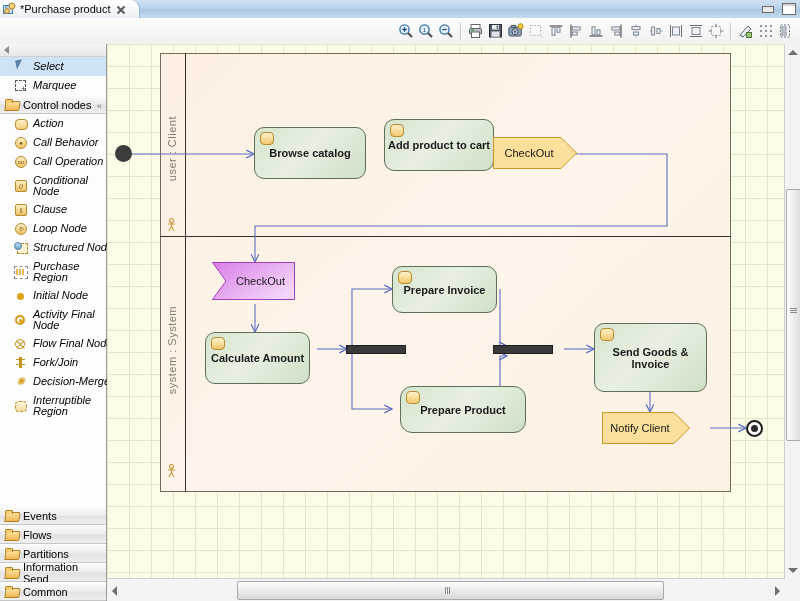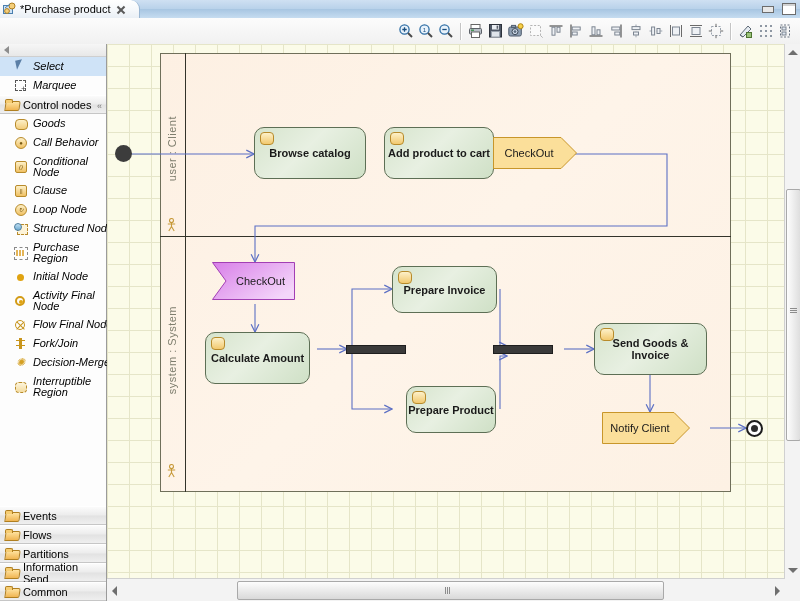--- a/index.html
+++ b/index.html
@@ -416,27 +416,33 @@
     <div class="pal-group">
       <span class="folder"></span>
       <span>Control nodes</span>
       <span class="grp-collapse">«</span>
     </div>
 
     <div class="pal-item">
       <span class="ic">
           <i class="g-round"></i>
         </span>
-      <span class="lbl">Goods</span>
+      <span class="lbl">Action</span>
     </div>
     <div class="pal-item">
       <span class="ic">
           <i class="g-circ">●</i>
         </span>
       <span class="lbl">Call Behavior</span>
+    </div>
+    <div class="pal-item">
+      <span class="ic">
+          <i class="g-circ">oo</i>
+        </span>
+      <span class="lbl">Call Operation</span>
     </div>
     <div class="pal-item two">
       <span class="ic">
           <i class="g-sq">()</i>
         </span>
       <span class="lbl">Conditional Node</span>
     </div>
     <div class="pal-item">
       <span class="ic">
           <i class="g-sq">||</i>
@@ -568,21 +574,21 @@
       </g>
     </svg>
 
     <div class="initnode" style="left:8px;top:101px;"></div>
 
     <div class="action" style="left:147px;top:83px;width:112px;height:52px;">
       <span class="badge"></span>
       <span>Browse catalog</span>
     </div>
 
-    <div class="action" style="left:277px;top:83px;width:110px;height:52px;">
+    <div class="action" style="left:277px;top:75px;width:110px;height:52px;">
       <span class="badge"></span>
       <span>Add product to cart</span>
     </div>
 
     <div class="sendsig" style="left:386px;top:93px;width:84px;height:32px;">
       <svg class="shp" viewBox="0 0 84 32" preserveAspectRatio="none">
         <polygon points="0.5,0.5 68,0.5 83.5,16 68,31.5 0.5,31.5" fill="#fbdf9a" stroke="#c8962a" stroke-width="1"></polygon>
       </svg>
       <span class="txt">CheckOut</span>
     </div>
@@ -605,28 +611,28 @@
       <span>Calculate Amount</span>
     </div>
 
     <div class="bar" style="left:239px;top:301px;width:60px;height:9px;"></div>
 
     <div class="action" style="left:285px;top:222px;width:105px;height:47px;">
       <span class="badge"></span>
       <span>Prepare Invoice</span>
     </div>
 
-    <div class="action" style="left:299px;top:342px;width:90px;height:47px;">
+    <div class="action" style="left:293px;top:342px;width:126px;height:47px;border-radius:12px;">
       <span class="badge"></span>
       <span>Prepare Product</span>
     </div>
 
     <div class="bar" style="left:386px;top:301px;width:60px;height:9px;"></div>
 
-    <div class="action" style="left:487px;top:279px;width:113px;height:52px;">
+    <div class="action" style="left:487px;top:279px;width:113px;height:69px;">
       <span class="badge"></span>
       <span>Send Goods &amp; Invoice</span>
     </div>
 
     <div class="sendsig" style="left:495px;top:368px;width:88px;height:32px;">
       <svg class="shp" viewBox="0 0 88 32" preserveAspectRatio="none">
         <polygon points="0.5,0.5 72,0.5 87.5,16 72,31.5 0.5,31.5" fill="#fbdf9a" stroke="#c8962a" stroke-width="1"></polygon>
       </svg>
       <span class="txt">Notify Client</span>
     </div>

